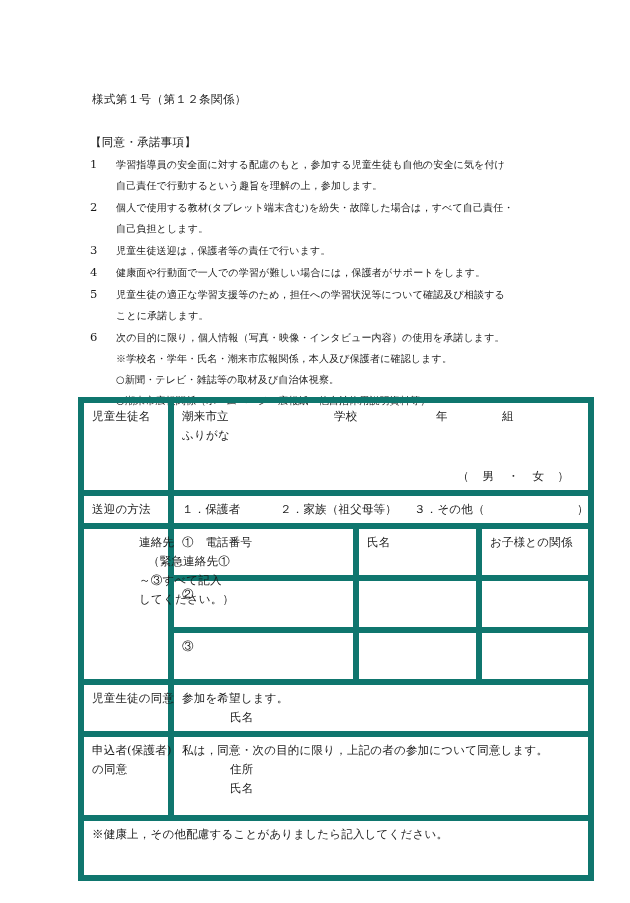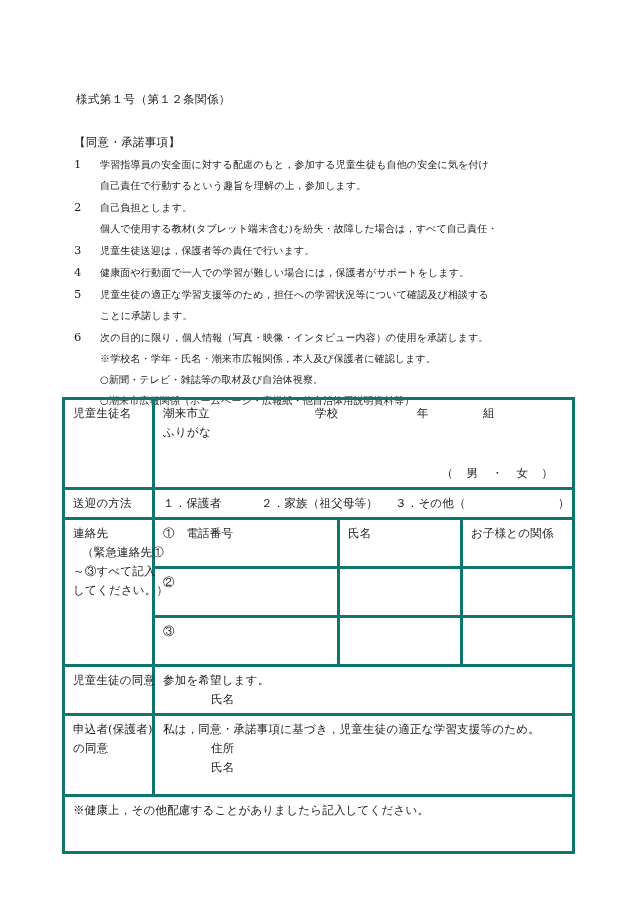--- a/index.html
+++ b/index.html
@@ -11,21 +11,21 @@
     width: 630px;
     height: 903px;
     position: relative;
     font-family: "DejaVu Serif", "Liberation Serif", serif;
     color: #1b1b1b;
     overflow: hidden;
   }
 
   .page {
     position: absolute;
-    left: 0; top: 0;
+    left: 16px; top: 0;
     width: 610px;
     height: 903px;
   }
 
   
   .form-no {
     position: absolute;
     left: 76px;
     top: 92px;
     font-size: 11.5px;
@@ -90,21 +90,21 @@
   .form-table {
     position: absolute;
     left: 62px;
     top: 397px;
     width: 510px;
     border-collapse: collapse;
     table-layout: fixed;
     font-size: 11.5px;
   }
   .form-table td {
-    border: 3px solid #0f766e;
+    border: 6px solid #0f766e;
     vertical-align: top;
     padding: 4px 6px 4px 8px;
     line-height: 19px;
     letter-spacing: 0.2px;
   }
   .lbl-col { width: 90px; }
 
   .cell-nowrap { white-space: nowrap; }
 
   
@@ -125,21 +125,21 @@
     letter-spacing: 1px;
   }
 
   .transport-line { position: relative; height: 19px; white-space: nowrap; font-family: Liberation Mono, monospace; }
   .transport-line .t1 { position: absolute; left: 0; }
   .transport-line .t2 { position: absolute; left: 98px; }
   .transport-line .t3 { position: absolute; left: 232px; }
   .transport-line .t-paren-close { position: absolute; left: 395px; }
 
   .contact-label { padding-top: 28px; }
-  .contact-label .cl { display: block; white-space: nowrap; }
+  .contact-label .cl { display: block; white-space: nowrap; margin-left: 47px; }
   .contact-label .cl-indent { padding-left: 9px; }
 
   .h-cell { height: 38px; }
   .h-cell2 { height: 38px; }
 
   .consent-student-cell .cs-l1 { white-space: nowrap; }
   .consent-student-cell .cs-l2 { padding-left: 48px; white-space: nowrap; }
 
   .applicant-cell .ap-l1 { white-space: nowrap; }
   .applicant-cell .ap-l2 { padding-left: 48px; white-space: nowrap; }
@@ -161,22 +161,22 @@
       <div class="consent-num">1</div>
       <div class="consent-body">
         <span class="ln">学習指導員の安全面に対する配慮のもと，参加する児童生徒も自他の安全に気を付け</span>
         <span class="ln">自己責任で行動するという趣旨を理解の上，参加します。</span>
       </div>
     </div>
 
     <div class="consent-item">
       <div class="consent-num">2</div>
       <div class="consent-body">
+        <span class="ln">個人で使用する教材(タブレット端末含む)を紛失・故障した場合は，すべて自己責任・</span>
         <span class="ln">自己負担とします。</span>
-        <span class="ln">個人で使用する教材(タブレット端末含む)を紛失・故障した場合は，すべて自己責任・</span>
       </div>
     </div>
 
     <div class="consent-item">
       <div class="consent-num">3</div>
       <div class="consent-body">
         <span class="ln">児童生徒送迎は，保護者等の責任で行います。</span>
       </div>
     </div>
 
@@ -273,21 +273,21 @@
           <div class="cs-l2">氏名</div>
         </td>
       </tr>
 
       <tr>
         <td class="lbl-col">
           <span class="cl cell-nowrap" style="display:block">申込者(保護者)</span>
           <span class="cl cell-nowrap" style="display:block">の同意</span>
         </td>
         <td colspan="3" class="applicant-cell" style="height:70px">
-          <div class="ap-l1">私は，同意・承諾事項に基づき，児童生徒の適正な学習支援等のため。</div>
+          <div class="ap-l1">私は，同意・次の目的に限り，上記の者の参加について同意します。</div>
           <div class="ap-l2">住所</div>
           <div class="ap-l3">氏名</div>
         </td>
       </tr>
 
       <tr>
         <td colspan="4" class="health-cell" style="height:46px">※健康上，その他配慮することがありましたら記入してください。</td>
       </tr>
 
     </tbody>

